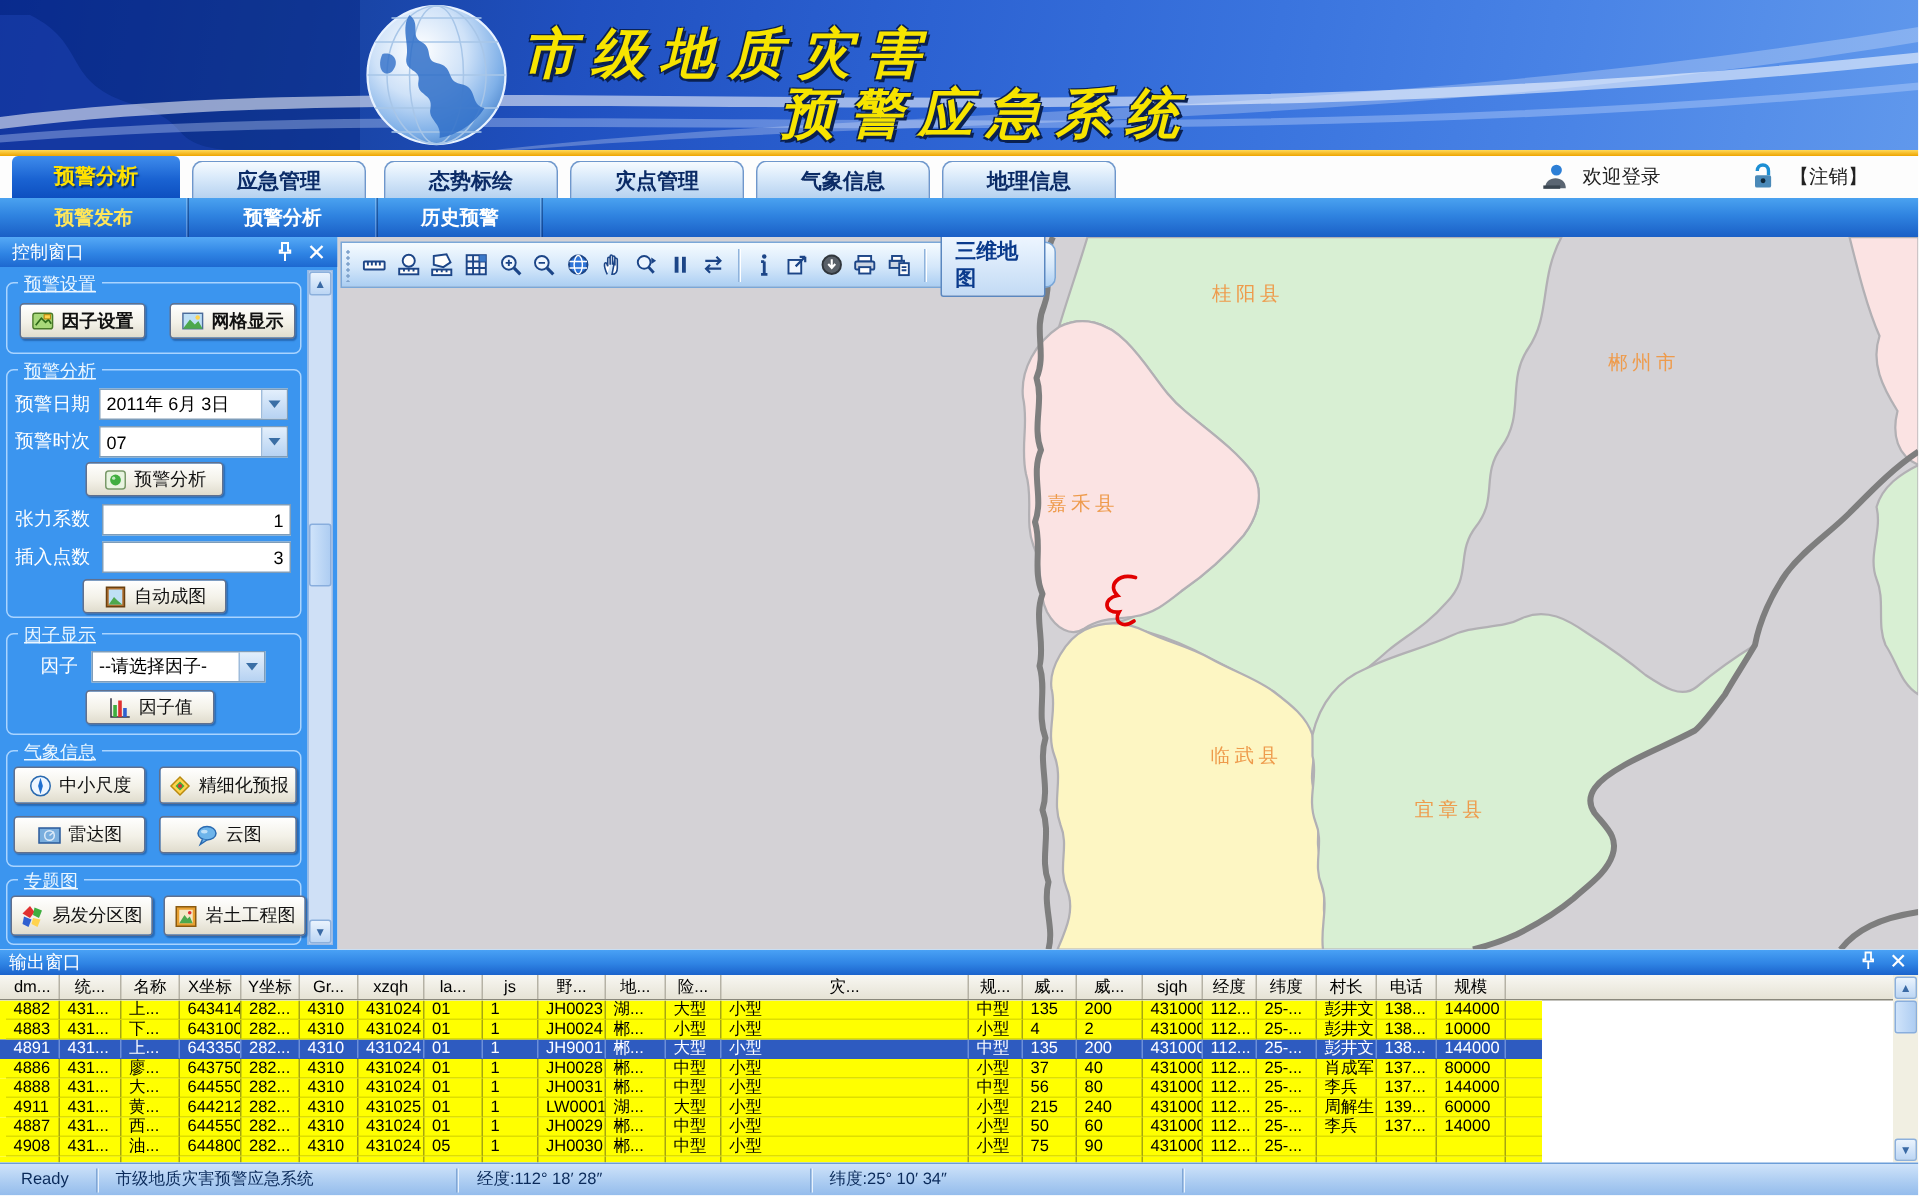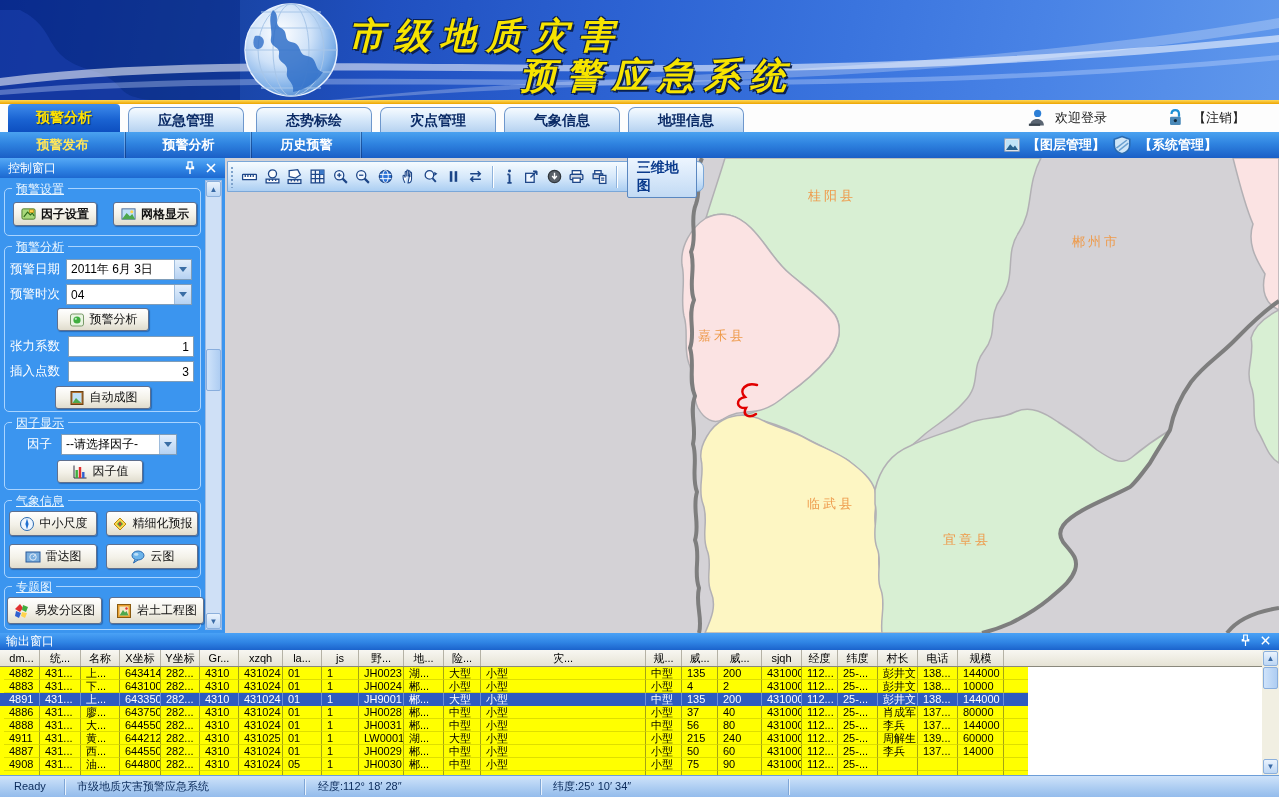--- a/index.html
+++ b/index.html
@@ -180,33 +180,20 @@
         <circle cx="8.3" cy="10" r="1.3" fill="#10283a"></circle>
       </svg>
       <span class="wtxt">【注销】</span>
     </div>
   </div>
 
   <div class="subtabbar">
     <div class="subtab st0 active">预警发布</div>
     <div class="subtab st1">预警分析</div>
     <div class="subtab st2">历史预警</div>
-    <div class="manager-row">
-      <svg class="ico16" viewBox="0 0 16 16">
-        <rect x="0.8" y="1.8" width="14.4" height="12.4" fill="#ffffff" stroke="#98a4b4" stroke-width="1"></rect>
-        <rect x="2" y="3" width="12" height="10" fill="#bfe3f7"></rect>
-        <path d="M2 13 L6.2 7.2 L9.2 10.4 L11 8.6 L14 13 Z" fill="#27618e"></path>
-      </svg>
-      <span class="mtxt">【图层管理】</span>
-      <svg class="ico20" viewBox="0 0 16 16">
-        <path d="M8 1.2 L14.2 3.4 V8 C14.2 11.6 11.6 14 8 15 C4.4 14 1.8 11.6 1.8 8 V3.4 Z" fill="#cfe6f8" stroke="#2a6ab0" stroke-width="1.3"></path>
-        <path d="M3.5 10.5 L12 4 M5.5 12.5 L13 6.5" stroke="#6aa0d0" stroke-width="1.2"></path>
-      </svg>
-      <span class="mtxt">【系统管理】</span>
-    </div>
   </div>
 
   <div class="workspace">
 
     <div class="cpanel">
       <div class="cp-title">
         <span>控制窗口</span>
         <span class="icons">
           <svg width="12" height="14" viewBox="0 0 12 14">
             <path d="M4 1 h4 v5 h1.5 v1.5 h-7 V6 H4 Z M6 7.5 V13" stroke="#fff" stroke-width="1.3" fill="none"></path>
@@ -250,21 +237,21 @@
         <div class="cp-row" style="top:12px; left:5px;">
           <span class="cp-label" style="width:56px">预警日期</span>
           <div class="xp-select" style="width:126px">
             <span class="val">2011年 6月 3日</span>
             <span class="arrow"></span>
           </div>
         </div>
         <div class="cp-row" style="top:37px; left:5px;">
           <span class="cp-label" style="width:56px">预警时次</span>
           <div class="xp-select" style="width:126px">
-            <span class="val">04</span>
+            <span class="val">07</span>
             <span class="arrow"></span>
           </div>
         </div>
         <div class="cp-row" style="top:61px; left:52px;">
           <div class="xp-btn" style="width:92px; height:23px">
             <svg class="ico16" viewBox="0 0 16 16">
               <rect x="1.5" y="2" width="13" height="12" rx="2" fill="#e8f4e0" stroke="#7a9a6a"></rect>
               <circle cx="8" cy="8" r="3.6" fill="#3fae3f"></circle>
                 <circle cx="6.8" cy="6.8" r="1.1" fill="#bfe8bf"></circle>
             </svg>

